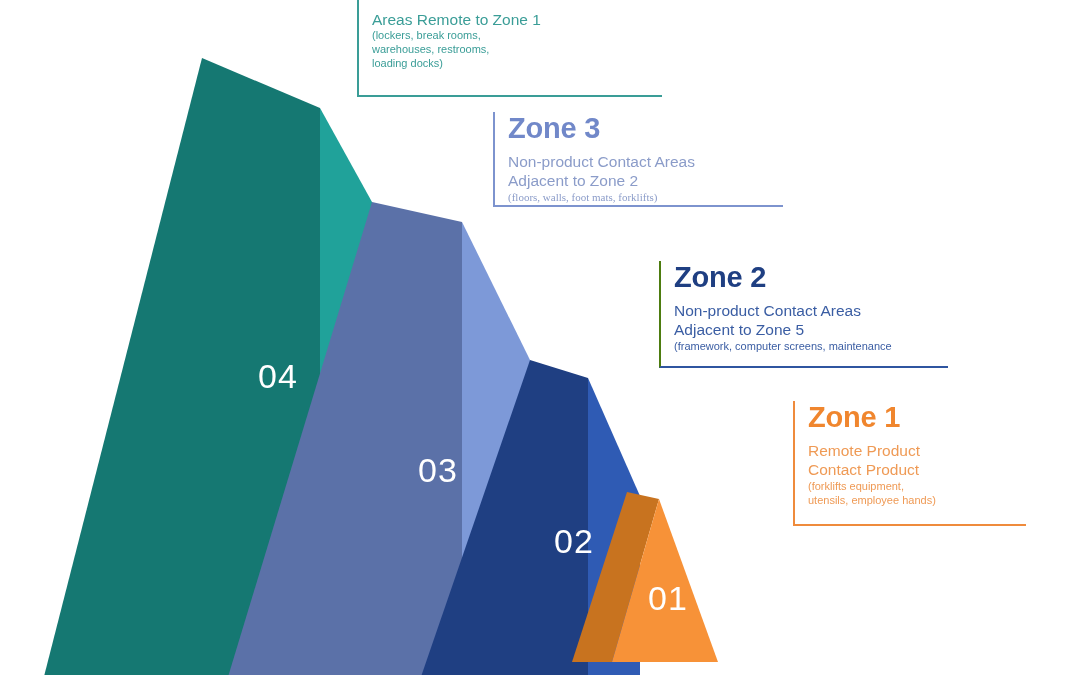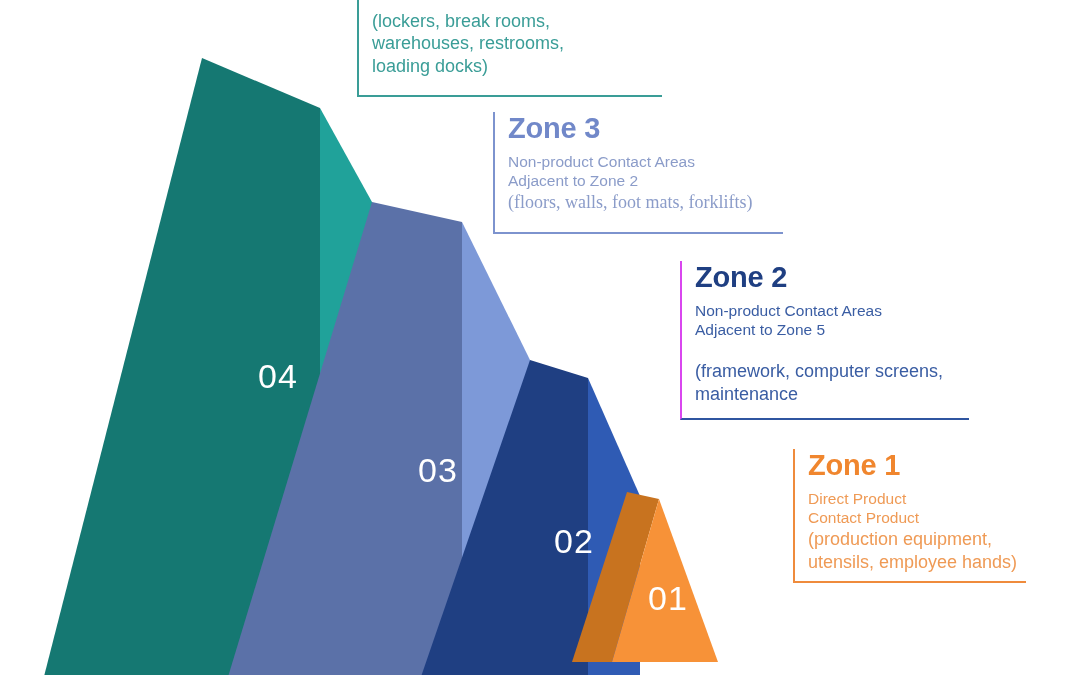--- a/index.html
+++ b/index.html
@@ -42,21 +42,21 @@
     line-height: 1.16;
     letter-spacing: -0.2px;
     margin-bottom: 6px;
   }
   .callout .c-sub {
     font-size: 15.5px;
     font-weight: 400;
     line-height: 1.28;
   }
   .callout .c-detail {
-    font-size: 18px;
+    font-size: 11px;
     font-weight: 400;
     line-height: 1.26;
   }
 
   
   #callout-zone4 {
     left: 357px;
     top: -30px;
     width: 305px;
     border-left: 2px solid #3a9d97;
@@ -68,48 +68,46 @@
   #callout-zone4 .c-sub  { color: #3a9d97; }
   #callout-zone4 .c-detail { color: #3a9d97; }
 
   
   #callout-zone3 {
     left: 493px;
     top: 112px;
     width: 290px;
     border-left: 2px solid #7d93ce;
     border-bottom: 2px solid #7d93ce;
-    padding-bottom: 18px;
   }
   #callout-zone3 .c-title { color: #7188c9; }
   #callout-zone3 .c-sub  { color: #8b9cc9; }
   #callout-zone3 .c-detail { color: #8b9cc9; font-family: Liberation Serif, serif; }
 
   
   #callout-zone2 {
-    left: 680px;
+    left: 659px;
     top: 261px;
     width: 289px;
-    border-left: 2px solid #d946ef;
+    border-left: 2px solid #4d7c0f;
     border-bottom: 2px solid #2f55a0;
     padding-bottom: 12px;
   }
   #callout-zone2 .c-title { color: #1f3f82; }
   #callout-zone2 .c-sub  { color: #3a5da3; }
-  #callout-zone2 .c-detail { color: #3a5da3; margin-top: 20px; }
+  #callout-zone2 .c-detail { color: #3a5da3; }
 
   
   #callout-zone1 {
     left: 793px;
     top: 401px;
     width: 233px;
     border-left: 2px solid #ef8b3c;
     border-bottom: 2px solid #ef8b3c;
-    padding-bottom: 7px;
-    margin-top: 48px;
+    padding-bottom: 16px;
   }
   #callout-zone1 .c-title { color: #f0862e; }
   #callout-zone1 .c-sub  { color: #ef9a55; }
   #callout-zone1 .c-detail { color: #ef9a55; }
 </style>
 </head>
 <body>
 
 <div id="stage">
 
@@ -139,20 +137,21 @@
     <g>
       <polygon points="627,492 659,499 612,662 572,662" fill="#C8731F"></polygon>
       <polygon points="659,499 718,662 612,662" fill="#F79238"></polygon>
       <text class="zone-number" x="648" y="610">01</text>
     </g>
 
   </svg>
 
   <div class="callout" id="callout-zone4">
     <div class="c-title">Zone 4</div>
+    <div class="c-sub">Areas Remote to Zone 1</div>
     <div class="c-detail">(lockers, break rooms,</div>
     <div class="c-detail">warehouses, restrooms,</div>
     <div class="c-detail">loading docks)</div>
   </div>
 
   <div class="callout" id="callout-zone3">
     <div class="c-title">Zone 3</div>
     <div class="c-sub">Non-product Contact Areas</div>
     <div class="c-sub">Adjacent to Zone 2</div>
     <div class="c-detail">(floors, walls, foot mats, forklifts)</div>
@@ -160,19 +159,19 @@
 
   <div class="callout" id="callout-zone2">
     <div class="c-title">Zone 2</div>
     <div class="c-sub">Non-product Contact Areas</div>
     <div class="c-sub">Adjacent to Zone 5</div>
     <div class="c-detail">(framework, computer screens, maintenance</div>
   </div>
 
   <div class="callout" id="callout-zone1">
     <div class="c-title">Zone 1</div>
-    <div class="c-sub">Direct Product</div>
+    <div class="c-sub">Remote Product</div>
     <div class="c-sub">Contact Product</div>
-    <div class="c-detail">(production equipment,</div>
+    <div class="c-detail">(forklifts equipment,</div>
     <div class="c-detail">utensils, employee hands)</div>
   </div>
 
 </div>
 
 </body></html>

